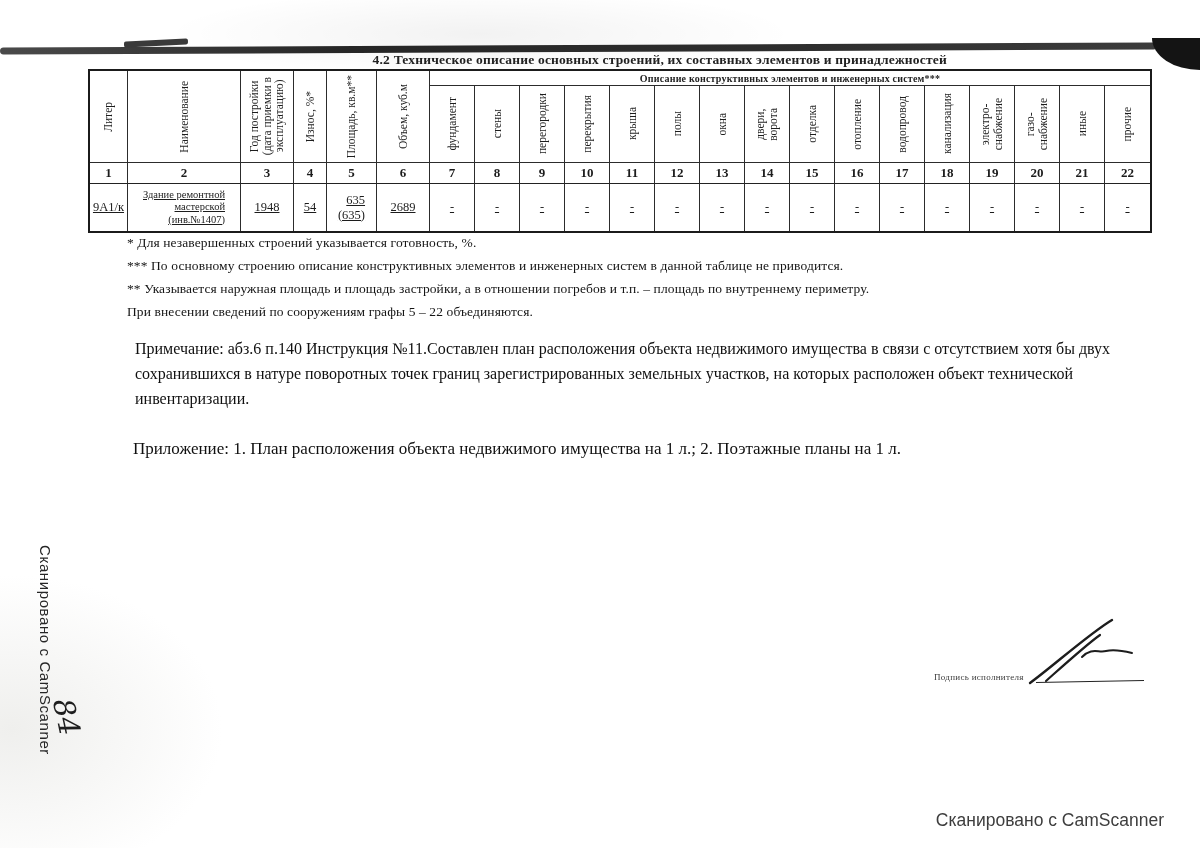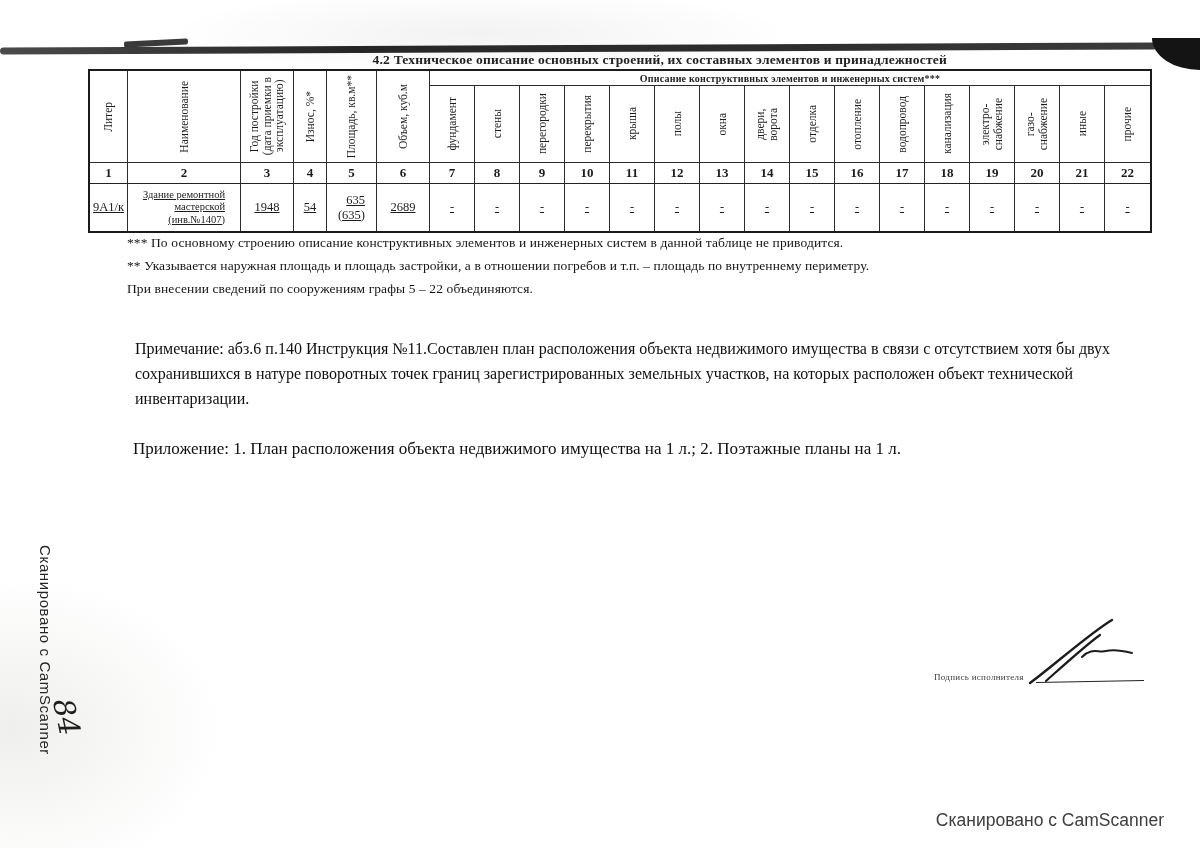--- a/index.html
+++ b/index.html
@@ -202,20 +202,21 @@
     <div class="c dc">-</div>
     <div class="c dc">-</div>
     <div class="c dc">-</div>
     <div class="c dc">-</div>
     <div class="c dc">-</div>
     <div class="c dc">-</div>
     <div class="c dc lc">-</div>
   </div>
 
   <div class="footnotes">
+    <div>* Для незавершенных строений указывается готовность, %.</div>
     <div>*** По основному строению описание конструктивных элементов и инженерных систем в данной таблице не приводится.</div>
     <div>** Указывается наружная площадь и площадь застройки, а в отношении погребов и т.п. – площадь по внутреннему периметру.</div>
     <div>При внесении сведений по сооружениям  графы 5 – 22 объединяются.</div>
   </div>
 
   <div class="note">Примечание: абз.6 п.140 Инструкция №11.Составлен план расположения объекта недвижимого имущества в связи с отсутствием хотя бы двух сохранившихся в натуре поворотных точек границ зарегистрированных земельных участков, на которых расположен объект технической инвентаризации.</div>
 
   <div class="attachline">Приложение: 1. План расположения объекта недвижимого имущества на 1 л.; 2. Поэтажные планы на 1 л.</div>
 
   <div class="sig">

